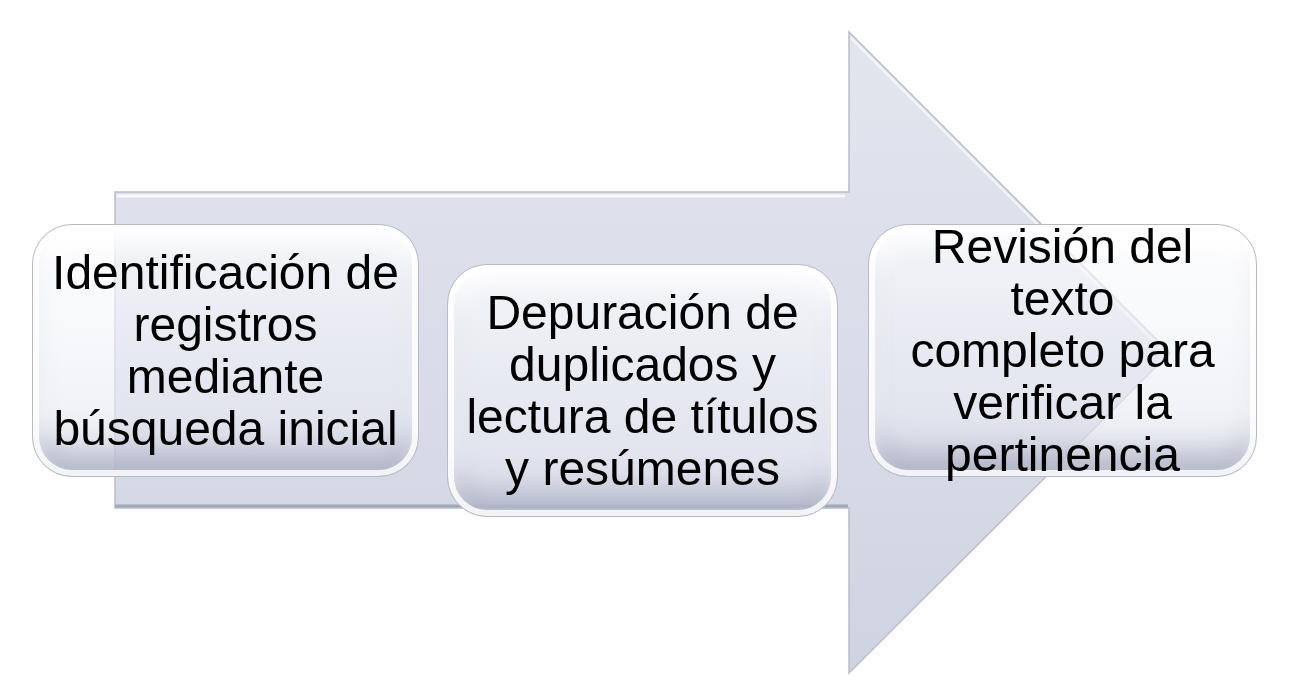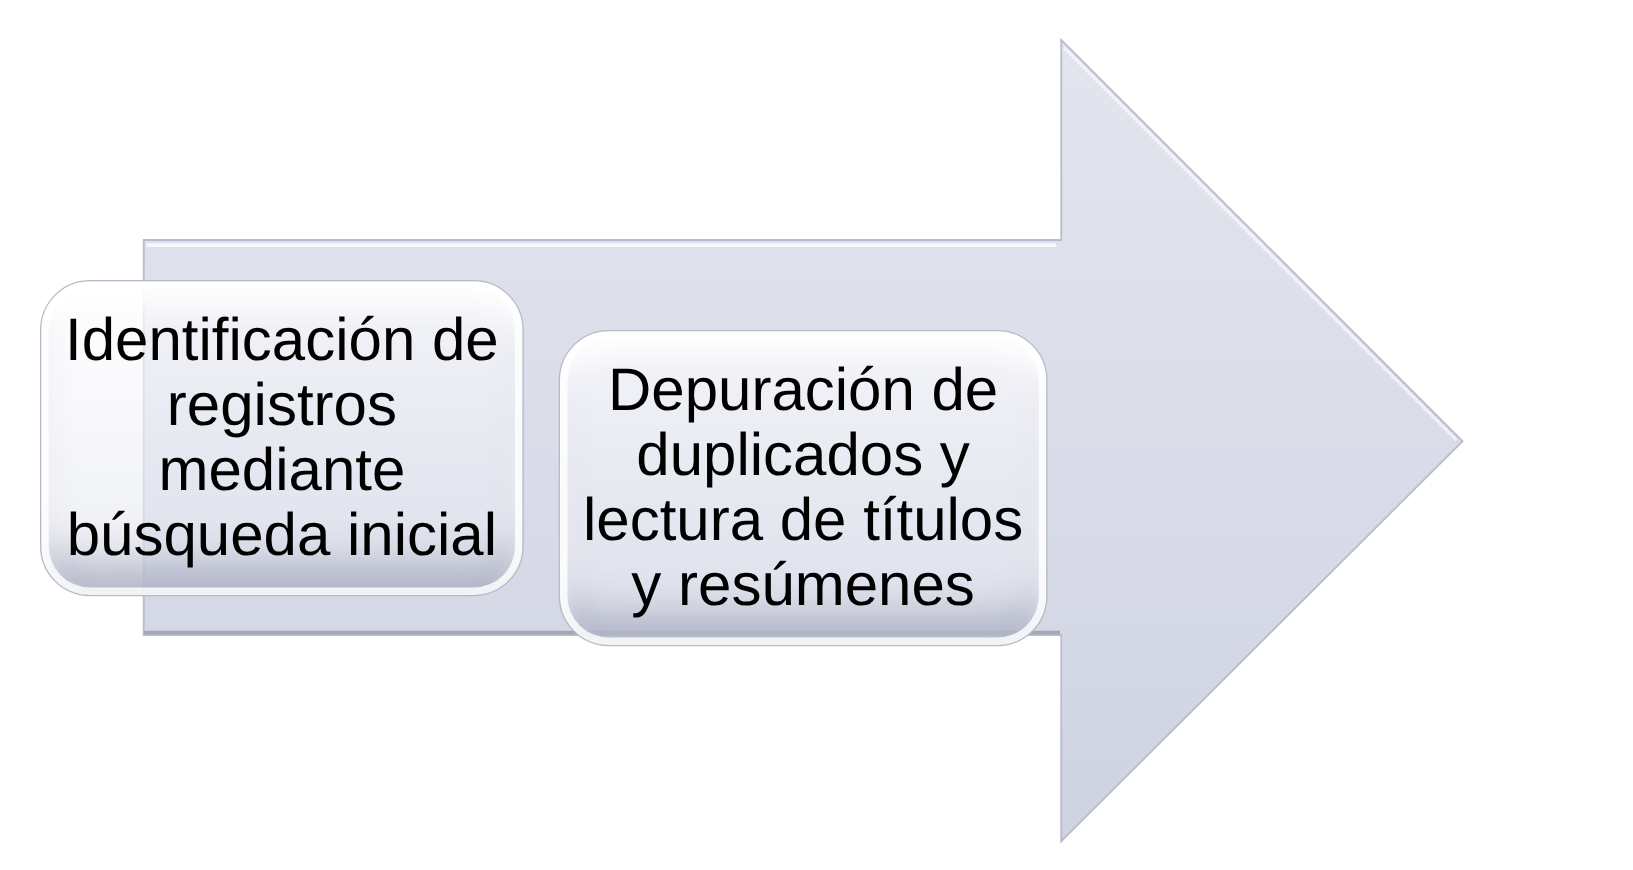--- a/index.html
+++ b/index.html
@@ -72,14 +72,20 @@
 búsqueda inicial</div>
   </div>
 
   <div class="step" style="left: 447px; width: 391px; margin-top: 40px;">
     <div class="step-text">Depuración de
 duplicados y
 lectura de títulos
 y resúmenes</div>
   </div>
 
+  <div class="step" style="left: 868px; width: 389px;">
+    <div class="step-text">Revisión del texto
+completo para
+verificar la
+pertinencia</div>
+  </div>
 
 </div>
 
 </body></html>

